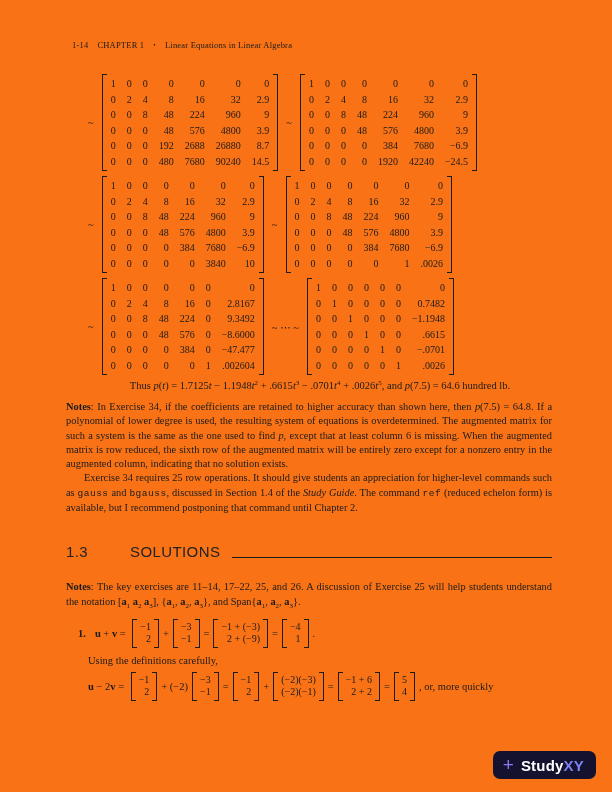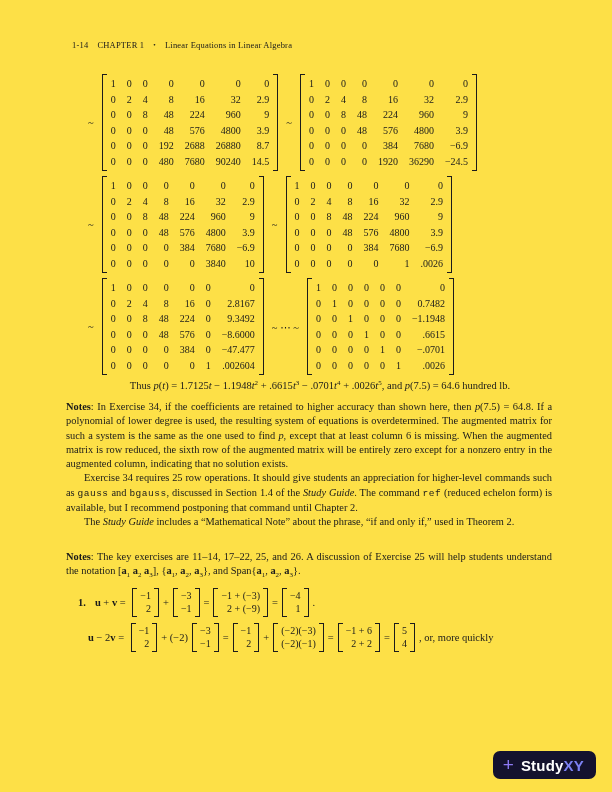--- a/index.html
+++ b/index.html
@@ -1,20 +1,20 @@
 <!DOCTYPE html>
 <html><head>
 <meta charset="utf-8">
 <style>
   html,body{margin:0;padding:0;background:#888;}
   .page{
     position:relative;
     width:612px;height:792px;
     margin:0 auto;
-    background:#fde047;
+    background:#f97316;
     font-family:"Liberation Serif","DejaVu Serif",serif;
     color:#1a1a1a;
     box-sizing:border-box;
     padding:40px 60px 0 66px;
     overflow:hidden;
   }
   
   .pg-header{
     display:flex;align-items:baseline;gap:9px;
     font-size:8.5px;letter-spacing:.2px;
@@ -176,21 +176,21 @@
             <span>0</span>
             <span>0</span>
             <span>384</span>
             <span>7680</span>
             <span>−6.9</span>
             <span>0</span>
             <span>0</span>
             <span>0</span>
             <span>0</span>
             <span>1920</span>
-            <span>36290</span>
+            <span>42240</span>
             <span>−24.5</span>
           </span>
           <span class="br br-r"></span>
         </span>
       </div>
     <div class="mathline mxrow">
         <span class="ml-txt"><span>~</span></span>
         <span class="matrix mx-big">
           <span class="br br-l"></span>
           <span class="mgrid" style="grid-template-columns: repeat(7, auto);">
@@ -388,22 +388,26 @@
           </span>
           <span class="br br-r"></span>
         </span>
       </div>
   </div>
 
   <div class="thus"><span>Thus </span><span class="seg-i">p</span><span>(</span><span class="seg-i">t</span><span>) = 1.7125</span><span class="seg-i">t</span><span> − 1.1948</span><span class="seg-i">t</span><span class="seg-sup">2</span><span> + .6615</span><span class="seg-i">t</span><span class="seg-sup">3</span><span> − .0701</span><span class="seg-i">t</span><span class="seg-sup">4</span><span> + .0026</span><span class="seg-i">t</span><span class="seg-sup">5</span><span>, and </span><span class="seg-i">p</span><span>(7.5) = 64.6 hundred lb.</span></div>
 
   <p class="para first"><span class="seg-b">Notes</span><span>: In Exercise 34, if the coefficients are retained to higher accuracy than shown here, then </span><span class="seg-i">p</span><span>(7.5) = 64.8. If a polynomial of lower degree is used, the resulting system of equations is overdetermined. The augmented matrix for such a system is the same as the one used to find </span><span class="seg-i">p</span><span>, except that at least column 6 is missing. When the augmented matrix is row reduced, the sixth row of the augmented matrix will be entirely zero except for a nonzero entry in the augmented column, indicating that no solution exists.</span></p>
   <p class="para indent"><span>Exercise 34 requires 25 row operations. It should give students an appreciation for higher-level commands such as </span><span class="seg-m">gauss</span><span> and </span><span class="seg-m">bgauss</span><span>, discussed in Section 1.4 of the </span><span class="seg-i">Study Guide</span><span>. The command </span><span class="seg-m">ref</span><span> (reduced echelon form) is available, but I recommend postponing that command until Chapter 2.</span></p>
-  <p class="para indent"><span>The </span><span class="seg-i">Study Guide</span><span> includes a “Mathematical Note” about the phrase, “if and only if,” used in Theorem 2.</span></p>
-
+
+  <div class="section">
+    <span class="sec-num">1.3</span>
+    <span class="sec-title">SOLUTIONS</span>
+    <span class="sec-rule"></span>
+  </div>
 
   <p class="para notes2"><span class="seg-b">Notes</span><span>: The key exercises are 11–14, 17–22, 25, and 26. A discussion of Exercise 25 will help students understand the notation [</span><span class="seg-b">a</span><span class="seg-sub">1</span><span>  </span><span class="seg-b">a</span><span class="seg-sub">2</span><span>  </span><span class="seg-b">a</span><span class="seg-sub">3</span><span>], {</span><span class="seg-b">a</span><span class="seg-sub">1</span><span>, </span><span class="seg-b">a</span><span class="seg-sub">2</span><span>, </span><span class="seg-b">a</span><span class="seg-sub">3</span><span>}, and Span{</span><span class="seg-b">a</span><span class="seg-sub">1</span><span>, </span><span class="seg-b">a</span><span class="seg-sub">2</span><span>, </span><span class="seg-b">a</span><span class="seg-sub">3</span><span>}.</span></p>
 
   <div class="problem">
     <div class="prob-row">
       <span class="prob-num">1.</span>
       <span class="mathline">
           <span class="ml-txt"><span class="seg-b">u</span><span> + </span><span class="seg-b">v</span><span> = </span></span>
           <span class="matrix mx-vec">
             <span class="br br-l"></span>
@@ -436,20 +440,21 @@
             <span class="br br-l"></span>
             <span class="mgrid" style="grid-template-columns: repeat(1, auto);">
               <span>−4</span>
               <span>1</span>
             </span>
             <span class="br br-r"></span>
           </span>
           <span class="ml-txt"><span>.</span></span>
         </span>
     </div>
+    <div class="using">Using the definitions carefully,</div>
     <div class="mathline sub-eq">
         <span class="ml-txt"><span class="seg-b">u</span><span> − 2</span><span class="seg-b">v</span><span> = </span></span>
         <span class="matrix mx-vec">
           <span class="br br-l"></span>
           <span class="mgrid" style="grid-template-columns: repeat(1, auto);">
             <span>−1</span>
             <span>2</span>
           </span>
           <span class="br br-r"></span>
         </span>

